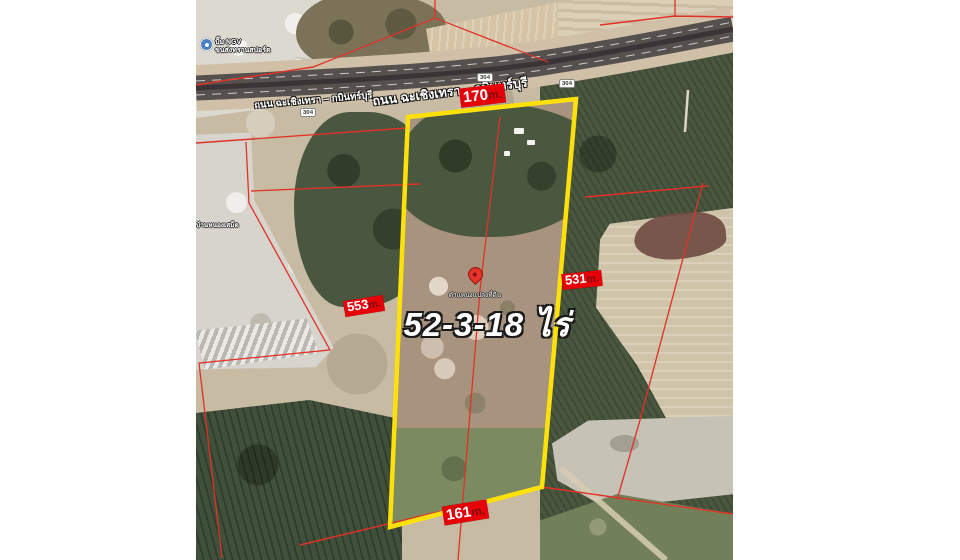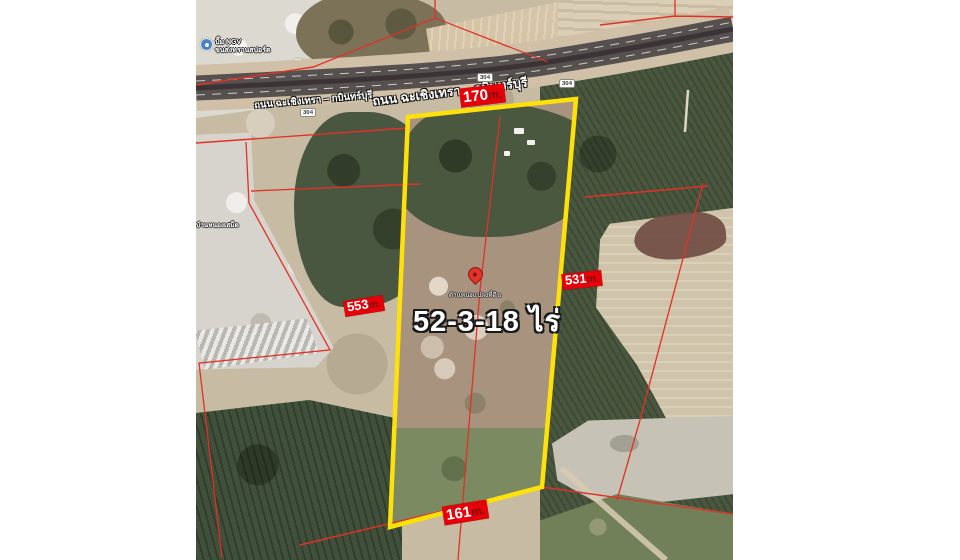--- a/index.html
+++ b/index.html
@@ -117,23 +117,23 @@
   .sh1{left:104px;top:108px;}
   .sh2{left:281px;top:73px;}
   .sh3{left:363px;top:79px;}
   .meas{position:absolute;background:#e60008;color:#fff;font-weight:bold;
     padding:0 3px 1px 3px;line-height:1.15;white-space:nowrap;box-shadow:0 0 1px rgba(0,0,0,.4);}
   .meas .unit{color:#7f0d0d;font-size:80%;}
   .m-top{left:264px;top:86px;font-size:15px;transform:rotate(-7deg);}
   .m-left{left:148px;top:298px;font-size:13px;transform:rotate(-9deg);}
   .m-right{left:366px;top:272px;font-size:13px;transform:rotate(-6deg);}
   .m-bottom{left:247px;top:503px;font-size:15px;transform:rotate(-9deg);}
-  .area-label{left:186px;top:298px;width:210px;text-align:center;font-size:29px;
+  .area-label{left:186px;top:298px;width:210px;text-align:center;font-size:33px;
     letter-spacing:1px;
-    text-shadow:-2px -2px 0 #1a1a1a,2px -2px 0 #1a1a1a,-2px 2px 0 #1a1a1a,2px 2px 0 #1a1a1a;}
+    text-shadow:-2px -2px 0 #1a1a1a,2px -2px 0 #1a1a1a,-2px 2px 0 #1a1a1a,2px 2px 0 #1a1a1a;font-style:italic;}
   .pin{position:absolute;left:272px;top:267px;width:13px;height:13px;background:#e5352b;
     border:1px solid #8f1710;border-radius:50% 50% 50% 0;transform:rotate(-45deg);}
   .pin::after{content:"";position:absolute;left:4px;top:4px;width:4px;height:4px;
     border-radius:50%;background:#7e130d;}
   .pin-cap{left:229px;top:290px;width:100px;text-align:center;font-size:6.5px;font-weight:normal;
     text-shadow:-1px 0 0 #222,1px 0 0 #222,0 -1px 0 #222,0 1px 0 #222;}
   .poi{position:absolute;left:4px;top:38px;display:flex;align-items:flex-start;gap:2px;}
   .poi-ic{width:11px;height:11px;border-radius:50%;background:#4a80c4;border:1px solid #fff;
     box-shadow:0 0 1px #555;position:relative;}
   .poi-ic::after{content:"";position:absolute;left:3.5px;top:3.5px;width:4px;height:4px;

